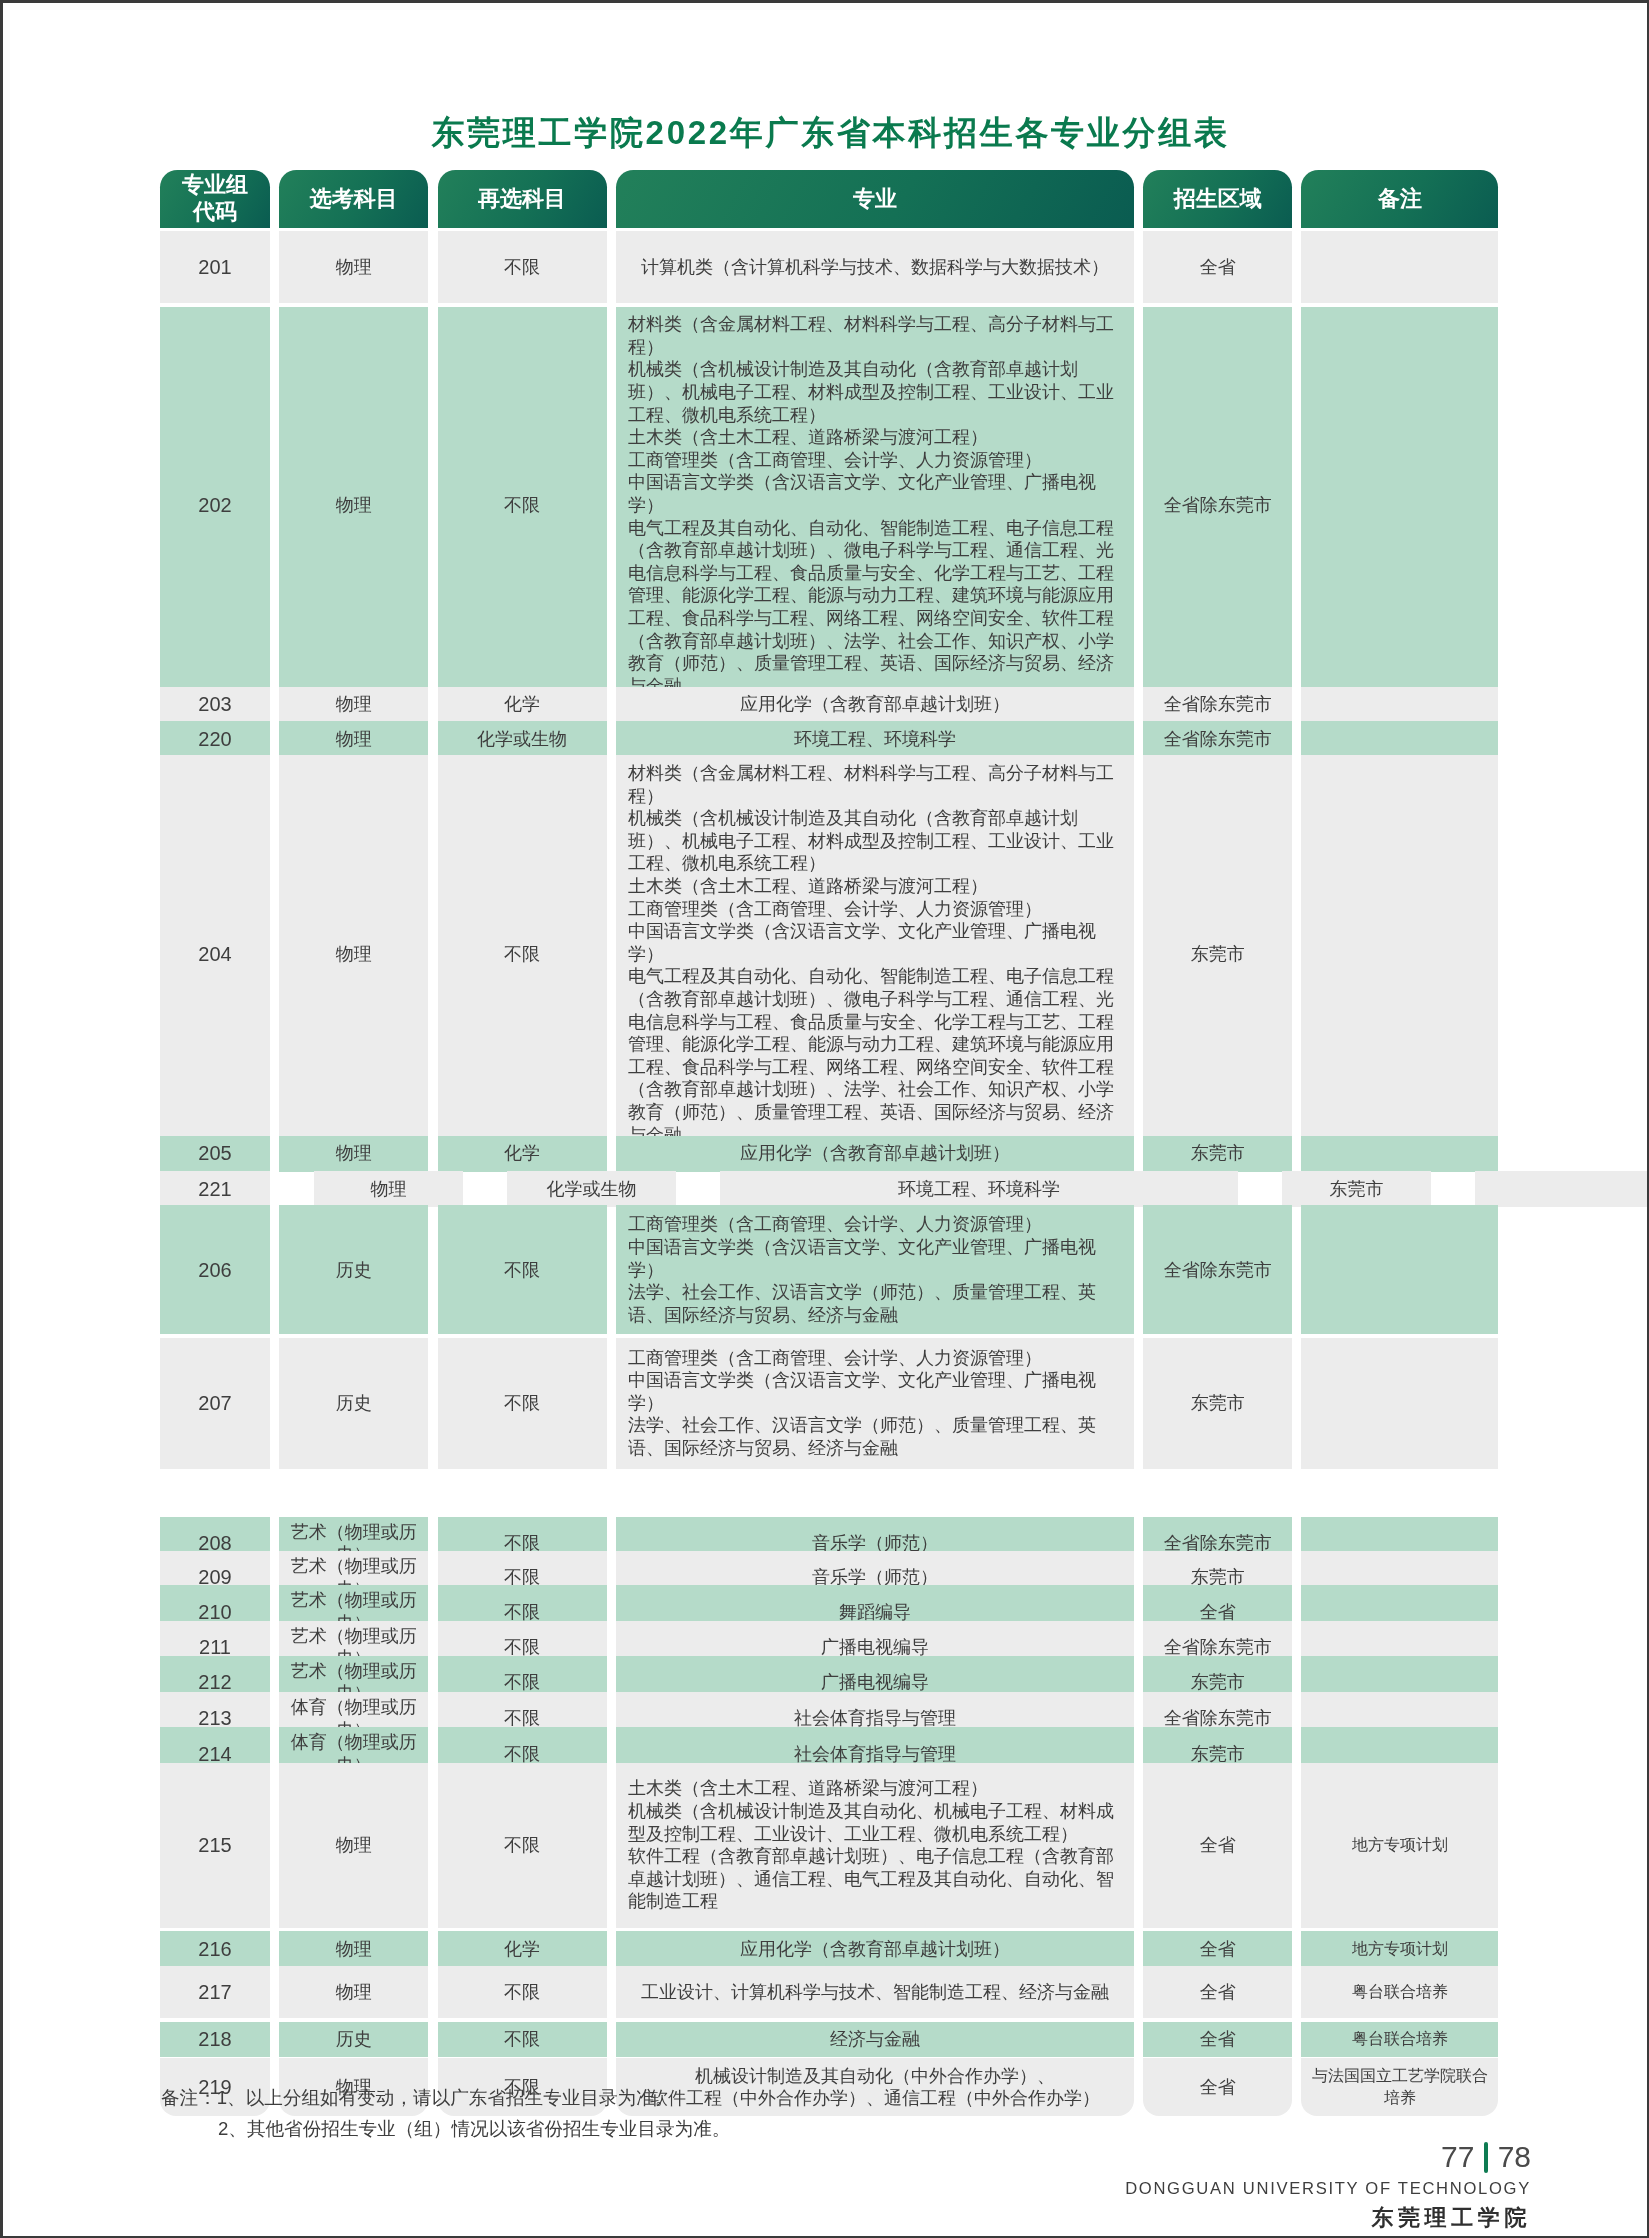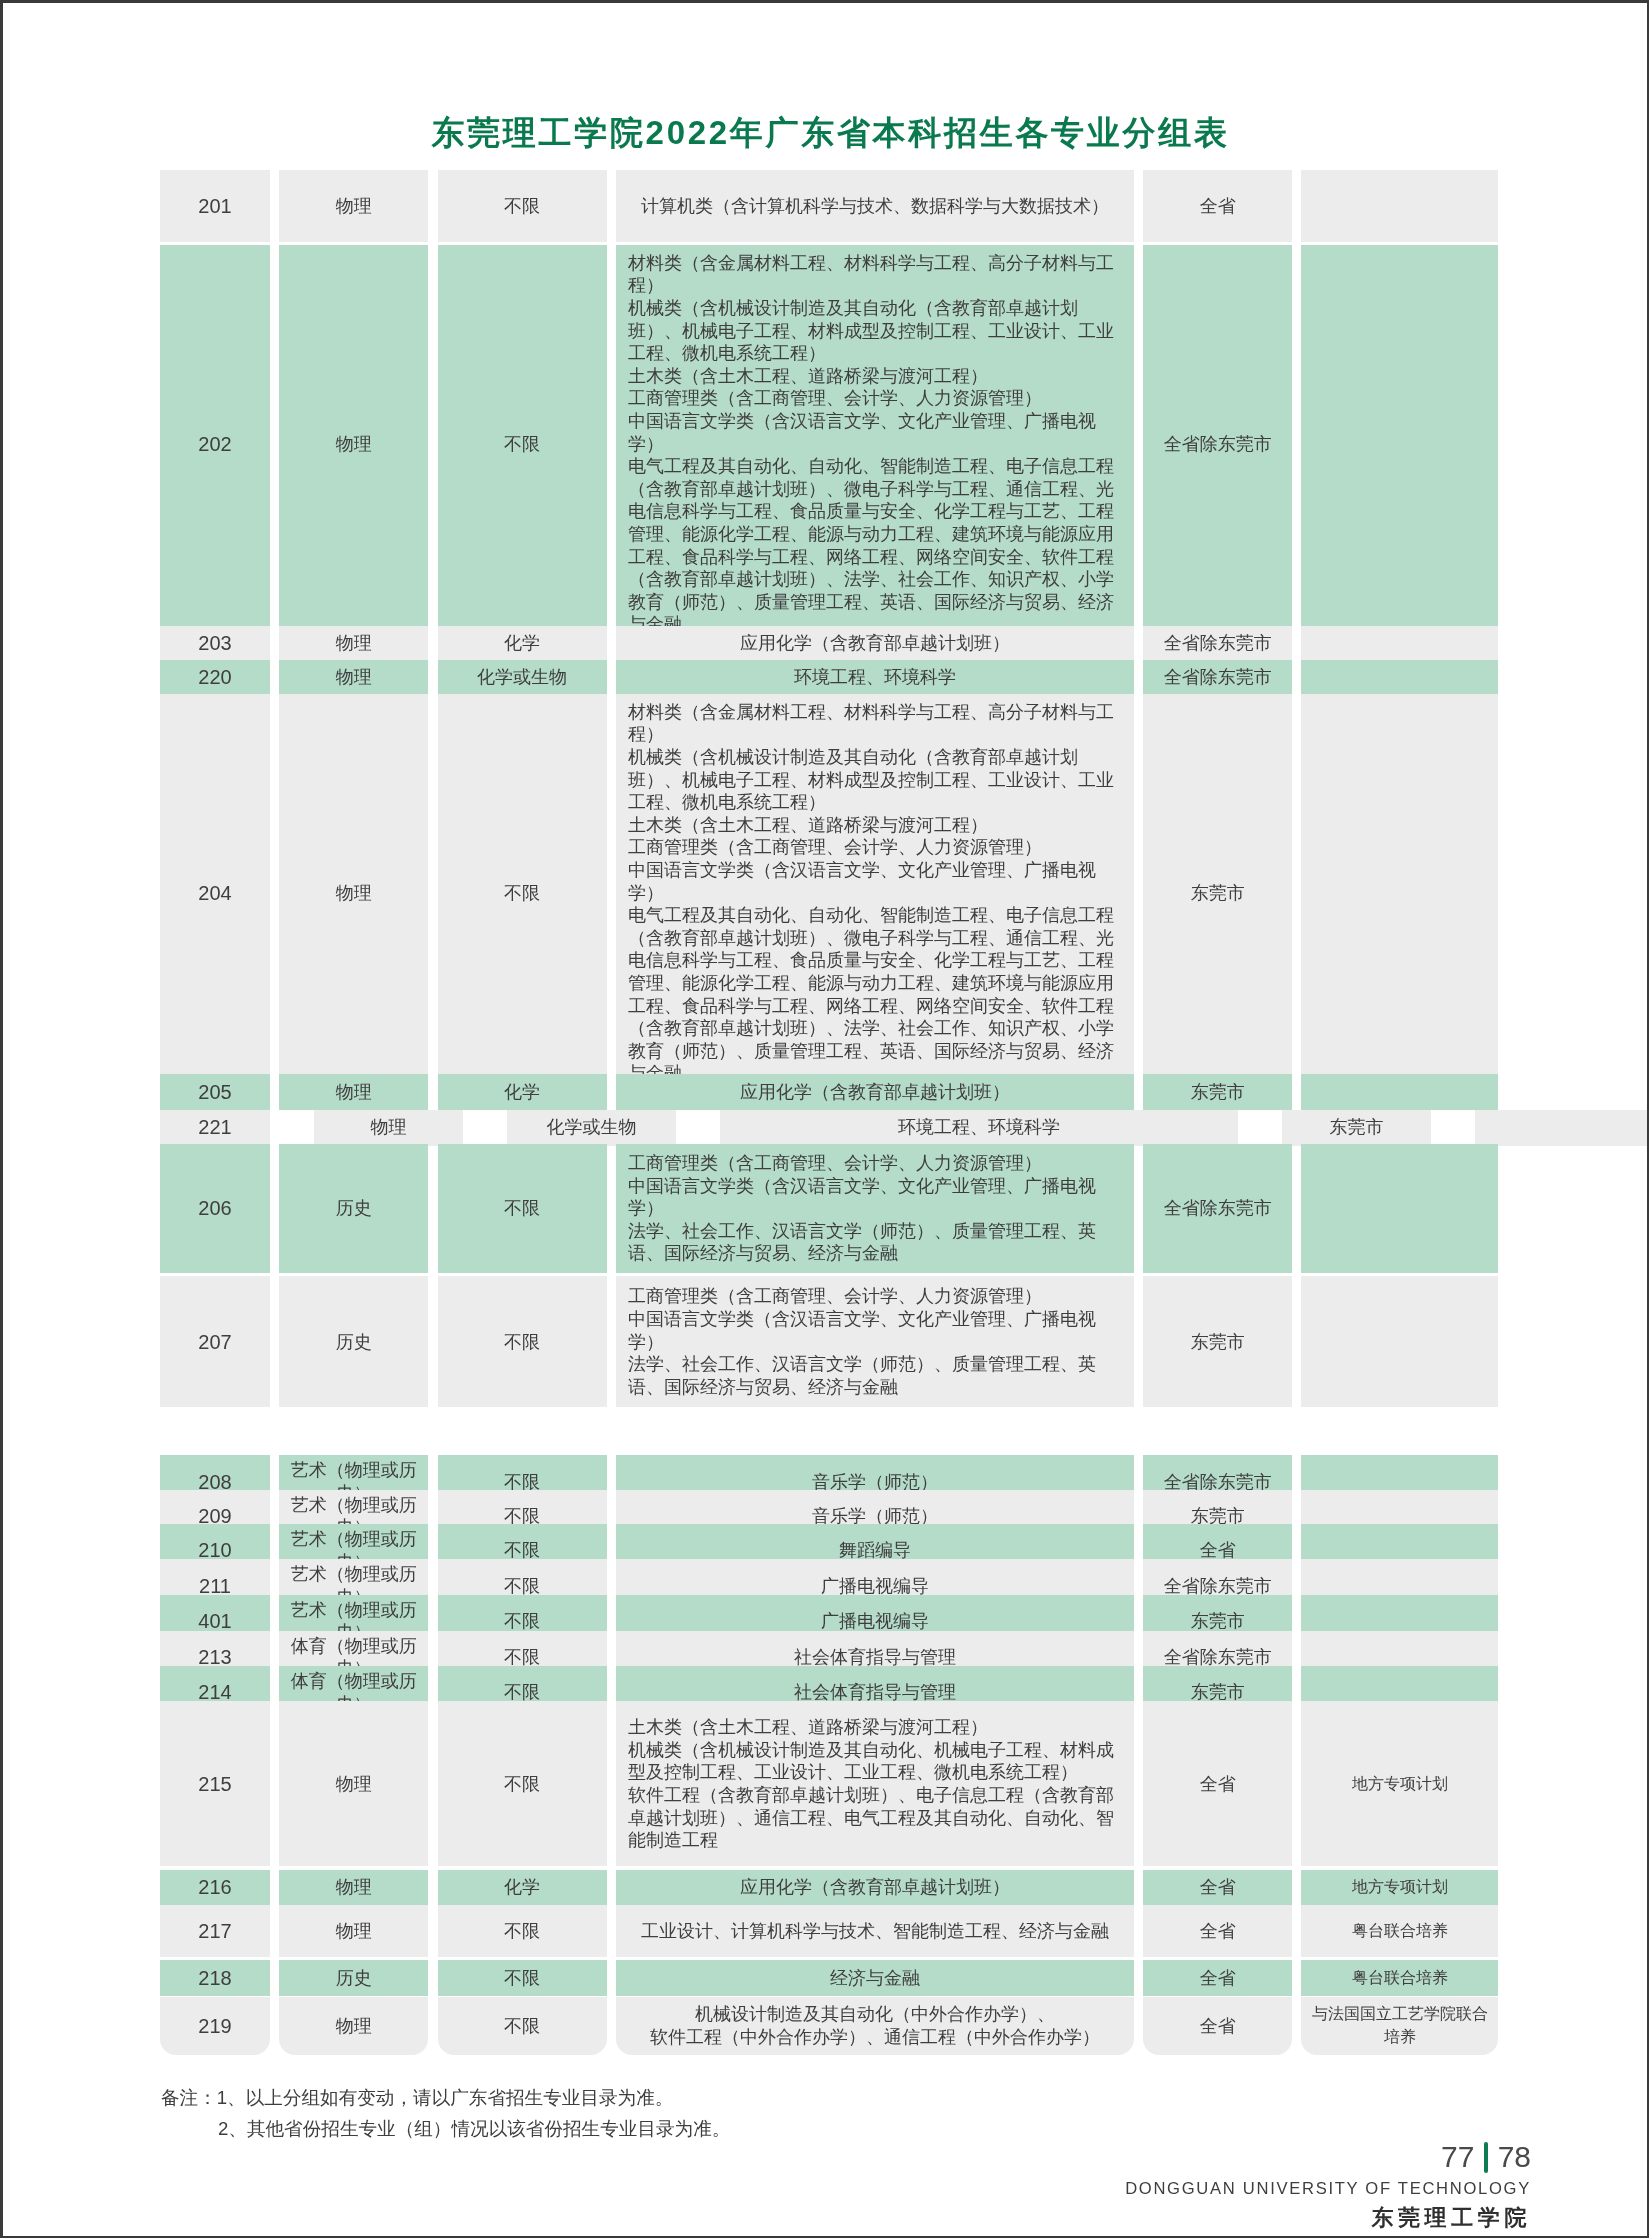--- a/index.html
+++ b/index.html
@@ -104,20 +104,29 @@
   }
 </style>
 </head>
 <body>
 
 <div class="page">
 
   <h1 class="title">东莞理工学院2022年广东省本科招生各专业分组表</h1>
 
   <div class="table">
+    <div class="trow header">
+        <div class="hcell">专业组
+代码</div>
+        <div class="hcell">选考科目</div>
+        <div class="hcell">再选科目</div>
+        <div class="hcell">专业</div>
+        <div class="hcell">招生区域</div>
+        <div class="hcell">备注</div>
+      </div>
 
   <div class="trow stripe-gray" style="height: 72px;">
         <div class="cell code">201</div>
         <div class="cell subject">物理</div>
         <div class="cell subject2">不限</div>
         <div class="cell majors">
           <div class="mline">计算机类（含计算机科学与技术、数据科学与大数据技术）</div>
         </div>
         <div class="cell region">全省</div>
         <div class="cell remark"></div>
@@ -250,21 +259,21 @@
         <div class="cell code">211</div>
         <div class="cell subject">艺术（物理或历史）</div>
         <div class="cell subject2">不限</div>
         <div class="cell majors">
           <div class="mline">广播电视编导</div>
         </div>
         <div class="cell region">全省除东莞市</div>
         <div class="cell remark"></div>
       </div>
       <div class="trow stripe-green" style="height: 33px;">
-        <div class="cell code">401</div>
+        <div class="cell code">212</div>
         <div class="cell subject">艺术（物理或历史）</div>
         <div class="cell subject2">不限</div>
         <div class="cell majors">
           <div class="mline">广播电视编导</div>
         </div>
         <div class="cell region">东莞市</div>
         <div class="cell remark"></div>
       </div>
       <div class="trow stripe-gray" style="height: 32px;">
         <div class="cell code">213</div>

